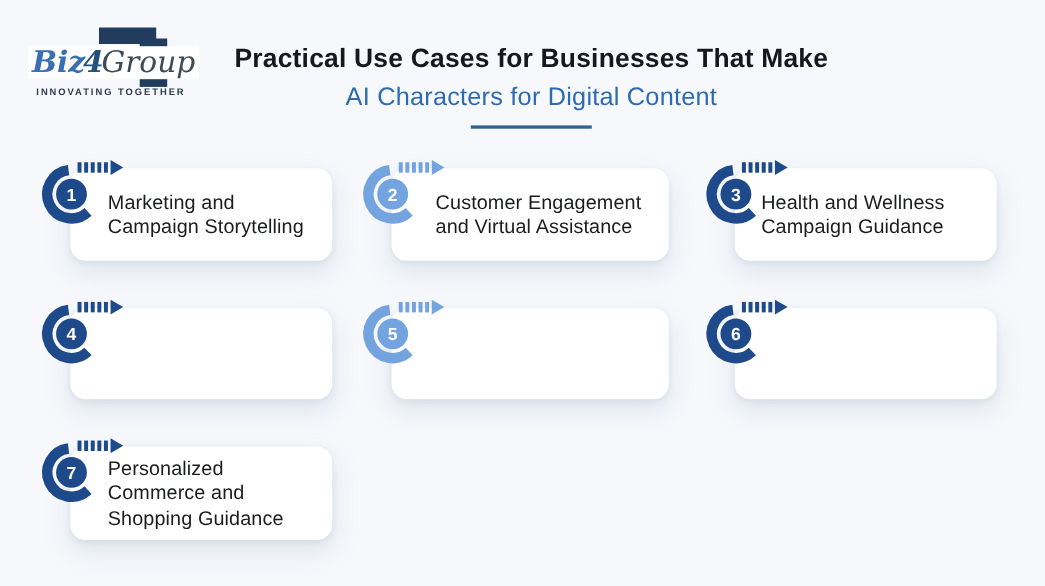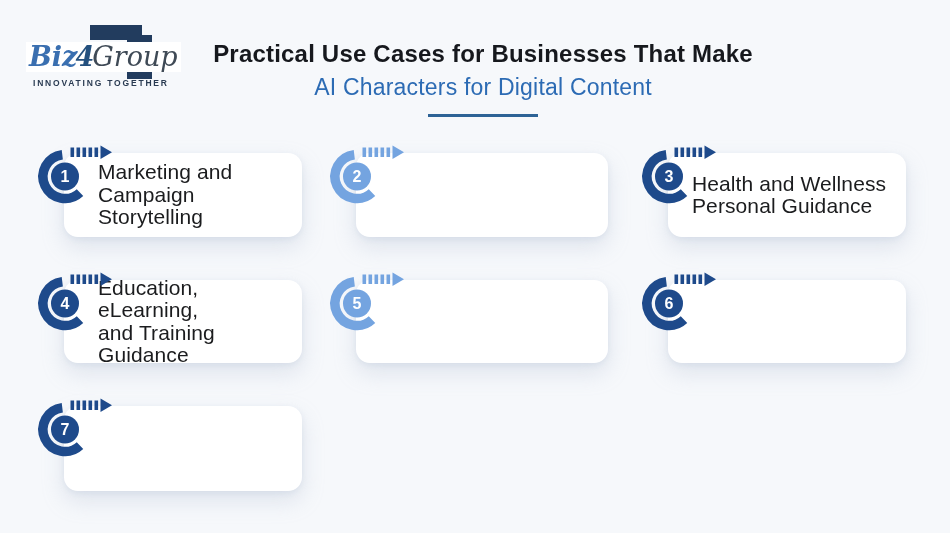--- a/index.html
+++ b/index.html
@@ -22,21 +22,21 @@
   
   .titles{position:absolute;left:0;right:0;top:40px;text-align:center;}
   .titles h1{margin:0;font-size:24px;font-weight:600;color:#16181d;letter-spacing:.2px;text-align:center;}
   .titles h2{margin:6px 0 0 0;font-size:23px;font-weight:400;color:#2c6bb4;letter-spacing:.2px;}
   .divider{width:110px;height:3px;background:#2d6396;margin:13px auto 0 auto;}
 
   
   .item{position:absolute;background:#ffffff;border-radius:14px;
         box-shadow:0 10px 22px rgba(160,175,200,.28),0 2px 6px rgba(160,175,200,.18);
         display:flex;align-items:center;}
-  .item p{margin:0;font-size:21px;line-height:22.5px;font-weight:500;color:#1b1c1e;
+  .item p{margin:0;font-size:18px;line-height:22.5px;font-weight:500;color:#1b1c1e;
           white-space:pre-line;letter-spacing:.1px;}
 
   .i1{left:64px; top:153px;width:238px;height:84px;padding-left:34px;}
   .i2{left:356px;top:153px;width:252px;height:84px;padding-left:40px;}
   .i3{left:668px;top:153px;width:238px;height:84px;padding-left:24px;}
   .i4{left:64px; top:280px;width:238px;height:83px;padding-left:34px;}
   .i5{left:356px;top:280px;width:252px;height:83px;padding-left:40px;}
   .i6{left:668px;top:280px;width:238px;height:83px;padding-left:24px;}
   .i7{left:64px; top:406px;width:238px;height:85px;padding-left:34px;}
   .item{box-sizing:border-box;padding-right:10px;}
@@ -91,56 +91,56 @@
         <rect x="33.5" y="3.5" width="3.6" height="9.5"></rect>
           <rect x="39.5" y="3.5" width="3.6" height="9.5"></rect>
         <rect x="45.5" y="3.5" width="3.6" height="9.5"></rect>
           <rect x="51.5" y="3.5" width="3.6" height="9.5"></rect>
         <rect x="57.5" y="3.5" width="3.6" height="9.5"></rect>
           <polygon points="63.5,1.5 63.5,15 75,8.2"></polygon>
       </g>
       <circle cx="28" cy="32.5" r="14" fill="currentColor"></circle>
       <text x="28" y="38.3">2</text>
     </svg>
+    <p>Customer Engagement
+and Virtual Assistance</p>
   </div>
 
   <div class="item i3 v-dark">
     <svg class="badge" width="76" height="62" viewBox="0 0 76 62">
       <path d="M 25.3 10.7 A 22 22 0 1 0 43.0 48.6" fill="none" stroke="currentColor" stroke-width="9.5"></path>
       <g fill="currentColor">
         <rect x="33.5" y="3.5" width="3.6" height="9.5"></rect>
           <rect x="39.5" y="3.5" width="3.6" height="9.5"></rect>
         <rect x="45.5" y="3.5" width="3.6" height="9.5"></rect>
           <rect x="51.5" y="3.5" width="3.6" height="9.5"></rect>
         <rect x="57.5" y="3.5" width="3.6" height="9.5"></rect>
           <polygon points="63.5,1.5 63.5,15 75,8.2"></polygon>
       </g>
       <circle cx="28" cy="32.5" r="14" fill="currentColor"></circle>
       <text x="28" y="38.3">3</text>
     </svg>
     <p>Health and Wellness
-Personal Guidance</p>
+Campaign Guidance</p>
   </div>
 
   <div class="item i4 v-dark">
     <svg class="badge" width="76" height="62" viewBox="0 0 76 62">
       <path d="M 25.3 10.7 A 22 22 0 1 0 43.0 48.6" fill="none" stroke="currentColor" stroke-width="9.5"></path>
       <g fill="currentColor">
         <rect x="33.5" y="3.5" width="3.6" height="9.5"></rect>
           <rect x="39.5" y="3.5" width="3.6" height="9.5"></rect>
         <rect x="45.5" y="3.5" width="3.6" height="9.5"></rect>
           <rect x="51.5" y="3.5" width="3.6" height="9.5"></rect>
         <rect x="57.5" y="3.5" width="3.6" height="9.5"></rect>
           <polygon points="63.5,1.5 63.5,15 75,8.2"></polygon>
       </g>
       <circle cx="28" cy="32.5" r="14" fill="currentColor"></circle>
       <text x="28" y="38.3">4</text>
     </svg>
-    <p>Education, eLearning,
-and Training Guidance</p>
   </div>
 
   <div class="item i5 v-light">
     <svg class="badge" width="76" height="62" viewBox="0 0 76 62">
       <path d="M 25.3 10.7 A 22 22 0 1 0 43.0 48.6" fill="none" stroke="currentColor" stroke-width="9.5"></path>
       <g fill="currentColor">
         <rect x="33.5" y="3.5" width="3.6" height="9.5"></rect>
           <rect x="39.5" y="3.5" width="3.6" height="9.5"></rect>
         <rect x="45.5" y="3.5" width="3.6" height="9.5"></rect>
           <rect x="51.5" y="3.5" width="3.6" height="9.5"></rect>
@@ -175,15 +175,18 @@
         <rect x="33.5" y="3.5" width="3.6" height="9.5"></rect>
           <rect x="39.5" y="3.5" width="3.6" height="9.5"></rect>
         <rect x="45.5" y="3.5" width="3.6" height="9.5"></rect>
           <rect x="51.5" y="3.5" width="3.6" height="9.5"></rect>
         <rect x="57.5" y="3.5" width="3.6" height="9.5"></rect>
           <polygon points="63.5,1.5 63.5,15 75,8.2"></polygon>
       </g>
       <circle cx="28" cy="32.5" r="14" fill="currentColor"></circle>
       <text x="28" y="38.3">7</text>
     </svg>
+    <p>Personalized
+Commerce and
+Shopping Guidance</p>
   </div>
 
 </div>
 
 </body></html>

